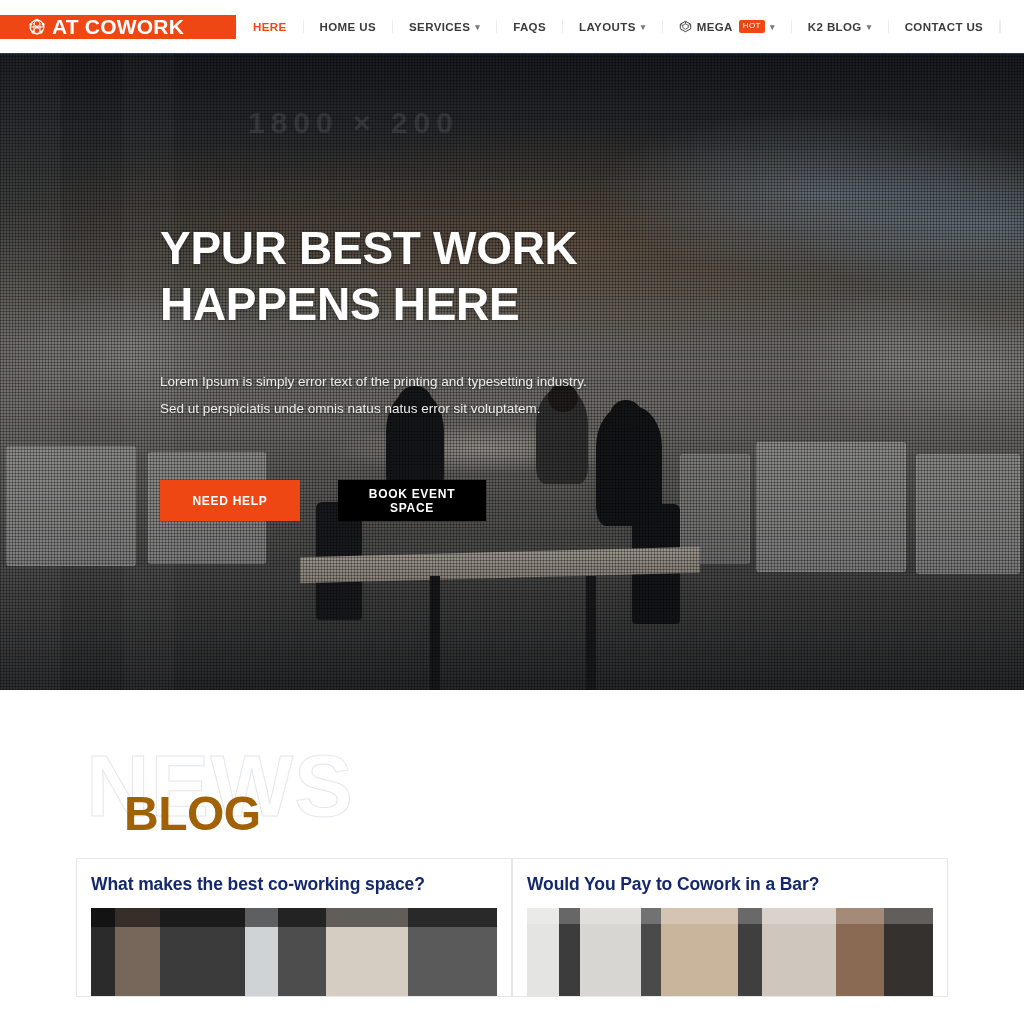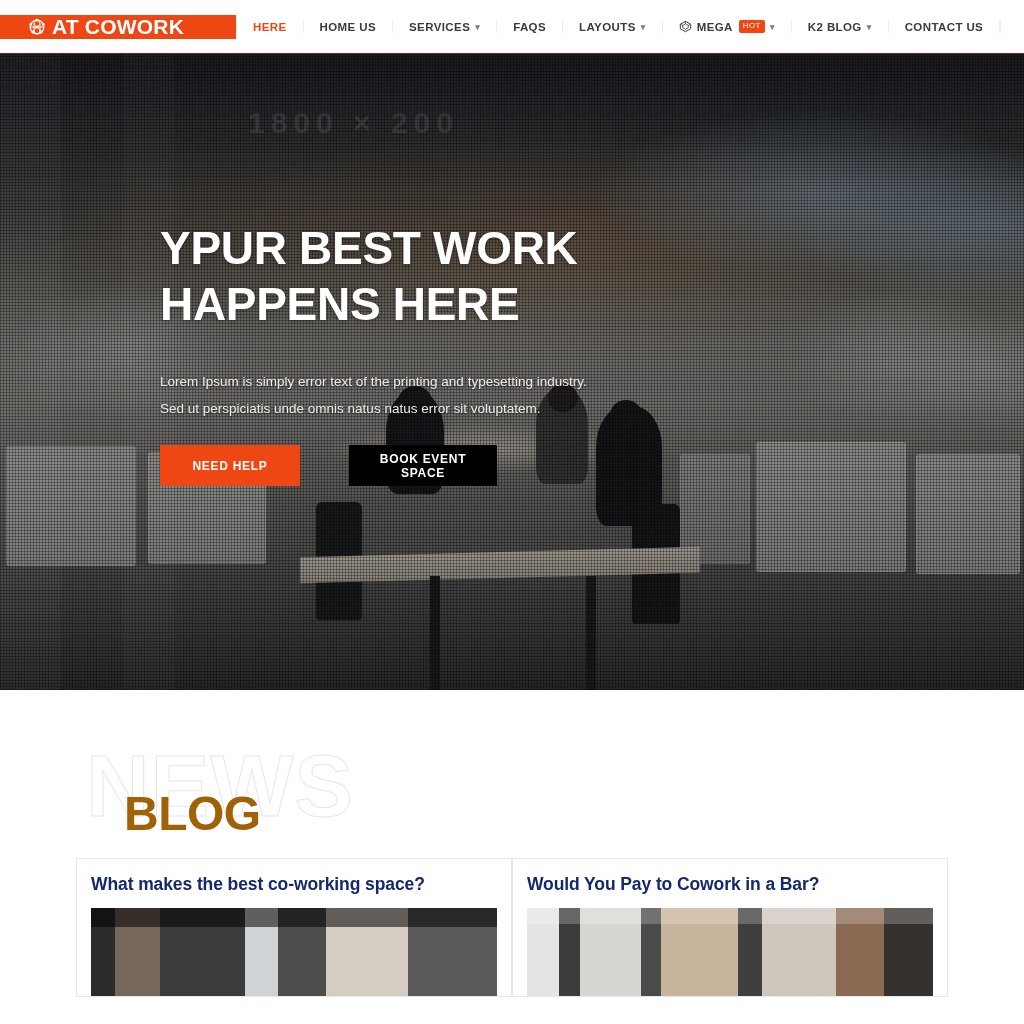--- a/index.html
+++ b/index.html
@@ -197,23 +197,23 @@
     text-shadow:0 1px 4px rgba(0,0,0,0.30);
   }
   #hero-desc {
     margin-top:36px;
     color:#ededed;
     font-size:13.5px;
     line-height:2.0;
     text-shadow:0 1px 3px rgba(0,0,0,0.45);
   }
   #hero-buttons {
-    margin-top:23px;
-    display:flex;
-    gap:49px;
+    margin-top:58px;
+    display:flex;
+    gap:38px;
     align-items:center;
   }
   .hero-btn {
     display:inline-flex;
     align-items:center;
     justify-content:center;
     height:41px;
     min-width:138px;
     padding:0 30px;
     font-size:12px;

